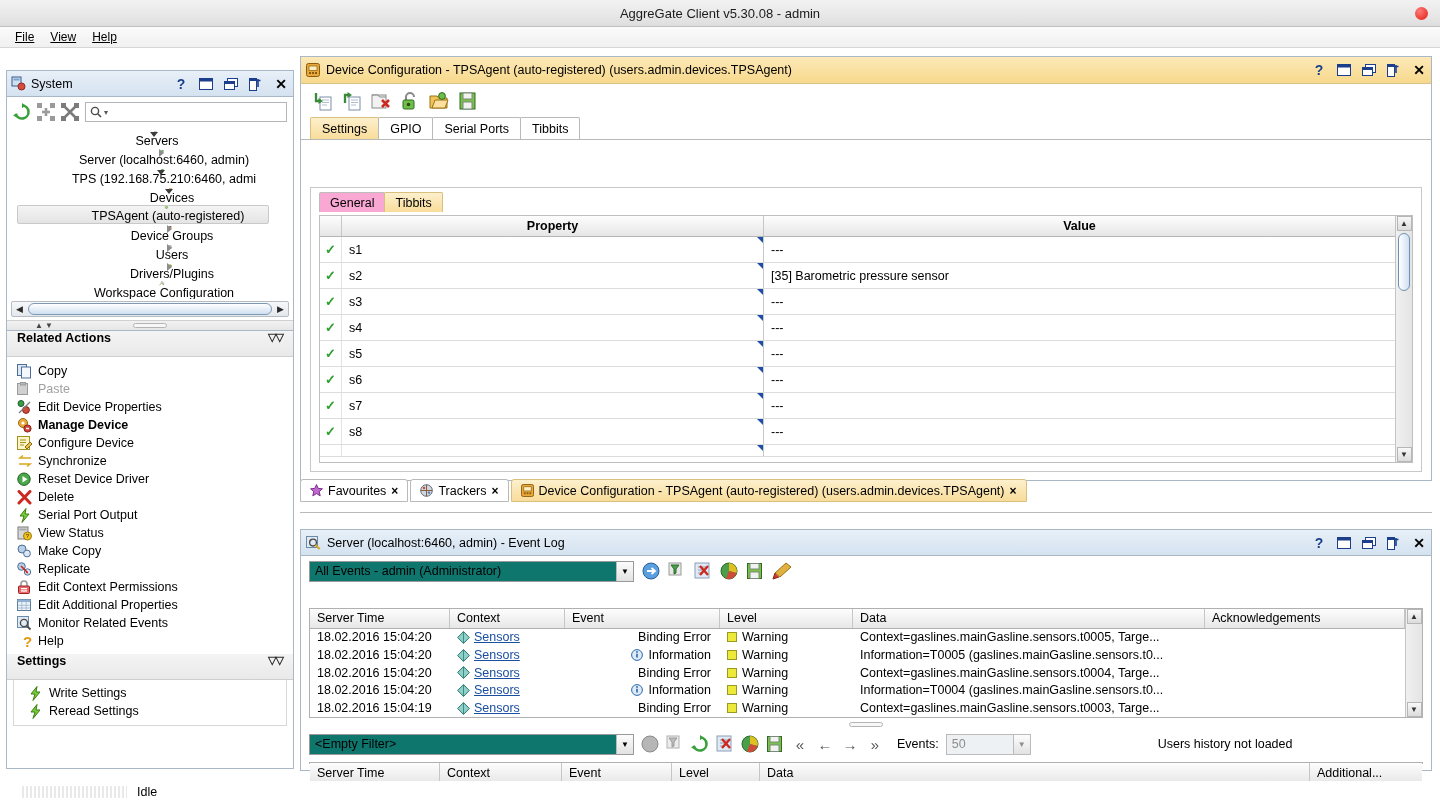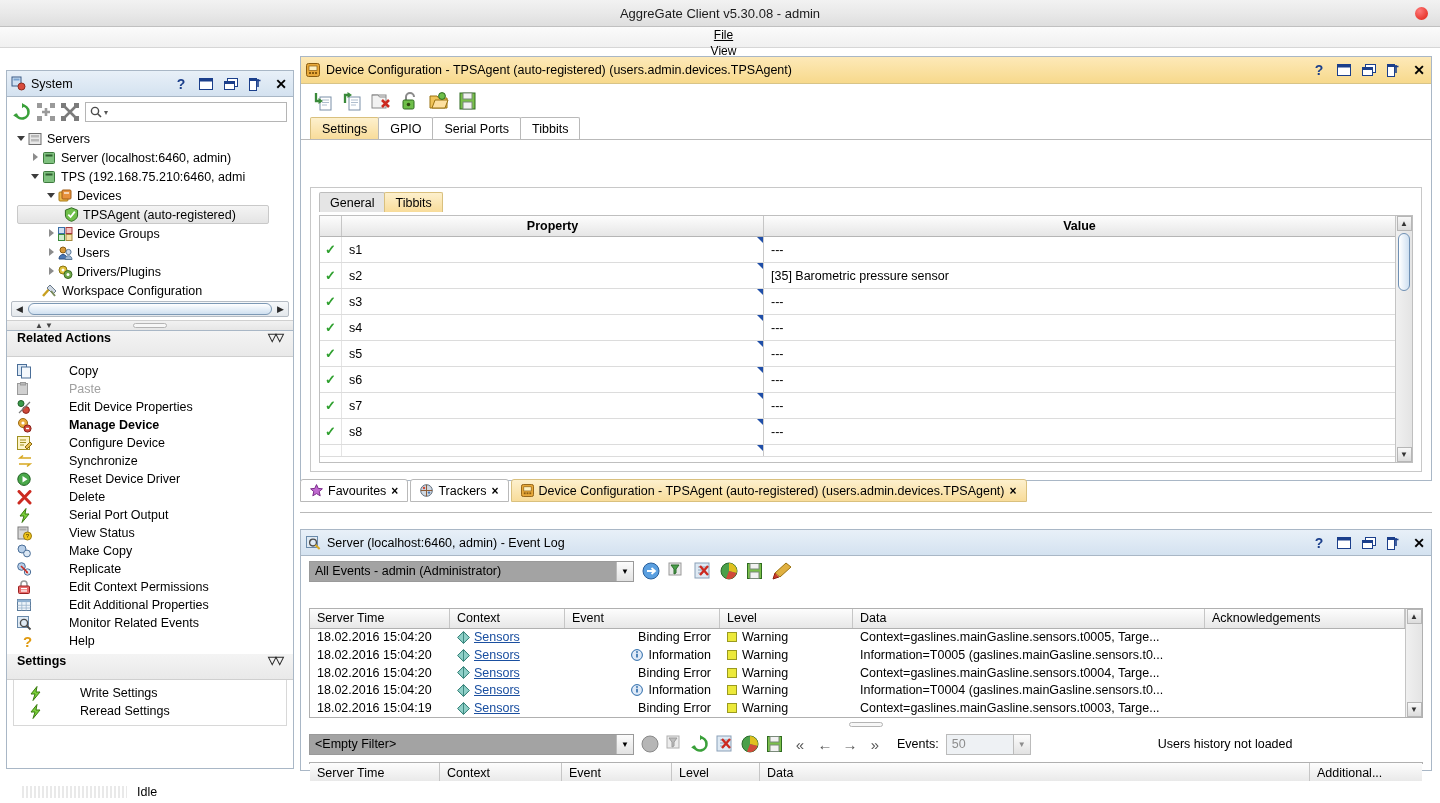--- a/index.html
+++ b/index.html
@@ -27,21 +27,21 @@
     position:absolute; right: 12px; top:7px;
     width:13px; height:13px; border-radius:50%;
     background: radial-gradient(circle at 35% 30%, #ff7a7a, #e8392f 70%);
   }
 
   
   .menubar {
     height: 21px;
     background: linear-gradient(to bottom,#fbfbfb,#f0f0f0);
     border-bottom: 1px solid #d6d6d6;
-    display:flex; align-items:center; padding-left: 7px; flex-direction: column;
+    display:flex; align-items:center; padding-left: 7px;
   }
   .menuitem { padding: 1px 8px; font-size: 12px; color:#000; cursor:default; }
   .menuitem u { text-decoration: underline; }
 
   
   .work { position:absolute; left:0; top:48px; right:0; bottom:22px; }
 
   
   .leftdock { position:absolute; left:6px; top:10px; width:288px; bottom:12px; }
   .panel {
@@ -61,21 +61,21 @@
 
   
   #system-panel { height: 262px; }
   .sys-toolbar { height:30px; display:flex; align-items:center; padding:0 6px; gap:6px;
                  background:#fff; }
   .search-box {
     flex:1; height:20px; border:1px solid #b5b5b5; background:#fff;
     display:flex; align-items:center; padding-left:4px; gap:2px;
   }
   .tree { padding: 2px 0 0 6px; font-size:12.5px; overflow:hidden; height: 172px; }
-  .tnode { display:flex; align-items:center; height:19px; white-space:nowrap; }
+  .tnode { display:flex; align-items:center; height:19px; white-space:nowrap;flex-direction:column; }
   .tnode .lbl { margin-left:4px; }
   .tnode.selected { background: linear-gradient(to bottom,#f4f4f4,#e4e4e4); border:1px solid #c9c9c9; border-radius:2px; }
   .twisty { width:11px; height:11px; display:inline-block; position:relative; }
   .twisty.closed::before{
     content:""; position:absolute; left:2px; top:1px;
     border-left:5px solid #8c8c8c; border-top:4px solid transparent; border-bottom:4px solid transparent;
   }
   .twisty.open::before{
     content:""; position:absolute; left:0px; top:3px;
     border-top:5px solid #3c3c3c; border-left:4px solid transparent; border-right:4px solid transparent;
@@ -106,21 +106,21 @@
                    border:1px solid #a9b7c6; overflow:hidden;}
   .sect-header {
     height:26px; display:flex; align-items:flex-start; justify-content:space-between;
     background: linear-gradient(to bottom,#f4f4f4,#e9e9e9);
     border-bottom:1px solid #cfcfcf; padding:0 10px;
     font-weight:bold; font-size:12.5px;
   }
   .chev { color:#2c2c2c; font-size:11px; letter-spacing:-1px; }
   .act-list { padding: 5px 0 4px 6px; }
   .act {
-    display:flex; align-items:center; height:18px; font-size:12.5px; padding-left:4px;gap:31px;
+    display:flex; align-items:center; height:18px; font-size:12.5px; padding-left:4px;
   }
   .act .ic { width:16px; height:15px; margin-right:5px; flex:none; position:relative; }
   .act.disabled { color:#a0a0a0; }
   .act.bold { font-weight:bold; }
   .settings-box { margin:0 6px 6px 6px; border:1px solid #d8d8d8; border-top:none; padding:4px 0 5px 0;}
   .settings-box .act { padding-left:14px; }
 
   
   .rightcol { position:absolute; left:300px; right:8px; top:8px; bottom:10px; }
 
@@ -148,21 +148,21 @@
   .tab.active-orange {
     background: linear-gradient(to bottom,#fdf0cd,#f8dc9a);
     border-color:#d9c07e;
     font-weight:normal;
   }
 
   .inner-box { position:absolute; left:9px; right:9px; top:130px; bottom:8px;
                border:1px solid #c8c8c8; background:#fff; }
   .inner-tabs { display:flex; align-items:flex-end; height:24px; padding-left:8px; padding-top:4px;}
   .itab { height:20px; padding:0 10px; display:flex; align-items:center; font-size:12.5px;
-          border:1px solid #bdbdbd; border-bottom:none; background:#e5e5e5; border-radius:2px 2px 0 0; margin-right:-1px;}
+          border:1px solid #bdbdbd; border-bottom:none; background:#f9a8d4; border-radius:2px 2px 0 0; margin-right:-1px;}
   .itab.sel { background: linear-gradient(to bottom,#fdf0cd,#f8dc9a); border-color:#d9c07e; }
 
   .grid-wrap { position:absolute; left:8px; right:8px; top:27px; bottom:8px;
                border:1px solid #bfbfbf; display:flex; overflow:hidden; }
   .grid { flex:1; display:flex; flex-direction:column; overflow:hidden;}
   .grid-head { display:flex; height:21px; background: linear-gradient(to bottom,#fdfdfd,#e6e6e6);
                border-bottom:1px solid #b5b5b5; font-weight:bold; font-size:12.5px; }
   .gh { display:flex; align-items:center; justify-content:center; border-right:1px solid #c6c6c6; }
   .gh.c0 { width:22px; }
   .gh.c1 { width:422px; }
@@ -198,21 +198,21 @@
   .dtabs-line { position:absolute; left:0; right:0; top:456px; height:1px; background:#b9b9b9; }
 
   
   #eventlog { position:absolute; left:0; right:0; top:473px; bottom:0;
               border:1px solid #a9b7c6; background:#fff; }
   .el-header { height:26px; display:flex; align-items:center; padding:0 5px; position:relative;
                background: linear-gradient(to bottom,#e8f0f8,#d4e2f0);
                border-bottom:1px solid #a9b7c6; }
   .el-header .t { font-size:12.5px; margin-left:6px; }
   .el-toolbar { height:30px; display:flex; align-items:center; padding:0 8px; gap:8px;}
-  .combo { height:21px; border:1px solid #9a9a9a; background:#a3a3a3; display:flex; align-items:center;
+  .combo { height:21px; border:1px solid #9a9a9a; background:#0f766e; display:flex; align-items:center;
            justify-content:space-between; font-size:12.5px; padding-left:5px; }
   .combo .arrowbtn { width:17px; height:19px; border-left:1px solid #bbb;
                      background:linear-gradient(to bottom,#fcfcfc,#e2e2e2);
                      display:flex; align-items:center; justify-content:center; font-size:8px;}
   .combo.dim { background:#eef1f4; color:#8d8d8d; border-color:#bbb; }
 
   .el-table { position:absolute; left:8px; right:8px; top:78px; height:110px;
               border:1px solid #b0b0b0; display:flex; overflow:hidden;}
   .elt-head { display:flex; height:21px; background:linear-gradient(to bottom,#fdfdfd,#e7e7e7);
               border-bottom:1px solid #b0b0b0; font-size:12.5px;}

